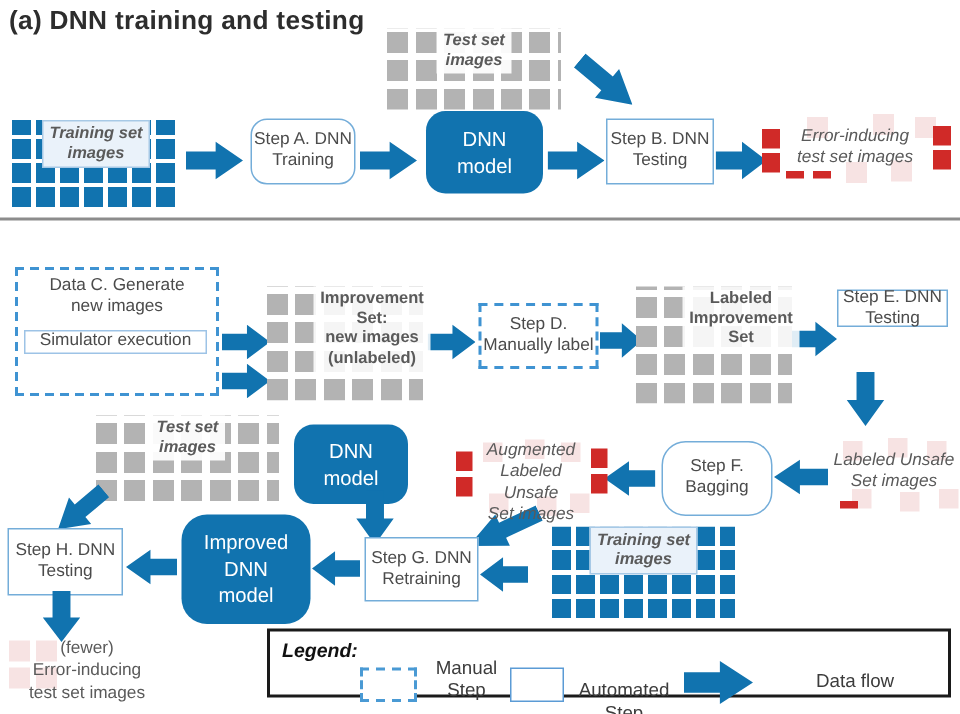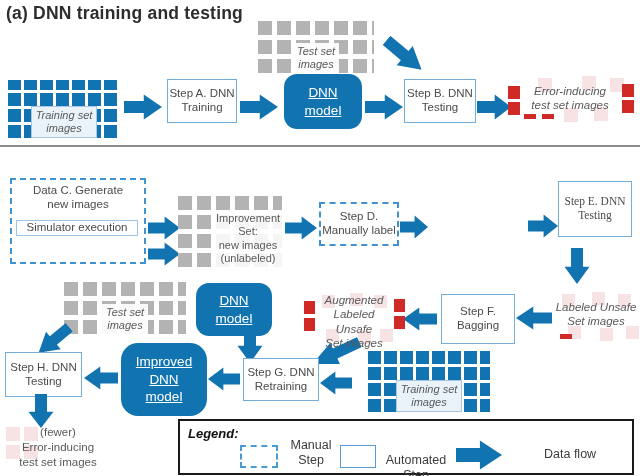--- a/index.html
+++ b/index.html
@@ -10,29 +10,29 @@
   .divider{position:absolute;left:0;width:640px;border-top:2px solid #8c8c8c;}
   
   .box{position:absolute;background:#fff;border:1.6px solid #74add9;color:#4b4b4b;
        font-size:11.5px;line-height:1.2;display:flex;align-items:center;justify-content:center;
        text-align:center;box-sizing:border-box;}
   .box span{white-space:pre-line;}
   .box.dashed{border:2px dashed #3f93d2;}
   .bluebox{position:absolute;background:#1173af;color:#fff;border-radius:13px;
        font-size:13.5px;line-height:1.3;display:flex;align-items:center;justify-content:center;
        text-align:center;}
-  .bluebox span{white-space:pre-line;text-decoration:underline;}
+  .bluebox span{white-space:pre-line;}
   
   .arrow{position:absolute;background:#1173af;
        clip-path:polygon(0 27%,52% 27%,52% 2%,100% 50%,52% 98%,52% 73%,0 73%);}
   
-  .grid{position:absolute;display:flex;align-items:flex-end;justify-content:center;
+  .grid{position:absolute;display:flex;align-items:flex-start;justify-content:center;
        background-image:
          repeating-linear-gradient(0deg, rgba(0,0,0,0) 0 13px, #fff 13px 16px),
-         repeating-linear-gradient(90deg, var(--sq,#b3b3b3) 0 13px, #fff 13px 16px);}
+         repeating-linear-gradient(90deg, var(--sq,#b3b3b3) 0 13px, #fff 13px 16px); font-weight: bold;}
   .grid.coarse{background-image:
          repeating-linear-gradient(0deg, rgba(0,0,0,0) 0 14px, #fff 14px 19px),
          repeating-linear-gradient(90deg, var(--sq,#b3b3b3) 0 14px, #fff 14px 19px);}
   .grid.blue{--sq:#1173af;}
   .gl{position:relative;z-index:2;font-style:italic;color:#5a5a5a;font-size:11px;line-height:1.2;
       text-align:center;background:rgba(255,255,255,0.93);padding:2px 4px;white-space:pre-line;}
   .grid.blue .gl{background:#eaf2fa;border:1.5px solid #a7c9e6;}
   .gl.upright{font-style:normal;margin-left:36px;}
   
   .sq{position:absolute;}
@@ -65,21 +65,21 @@
 
   <div class="arrow" style="left:381px;top:42px;width:46px;height:26px;transform:rotate(40deg);"></div>
 
   <div class="grid blue" style="left:8px;top:80px;width:112px;height:58px;">
     <div class="gl">Training set
 images</div>
   </div>
 
   <div class="arrow" style="left:124px;top:94px;width:38px;height:26px;"></div>
 
-  <div class="box" style="left:167px;top:79px;width:70px;height:44px;">
+  <div class="box" style="left:167px;top:79px;width:70px;height:44px;border-radius:11px;">
     <span>Step A. DNN
 Training</span>
   </div>
 
   <div class="arrow" style="left:240px;top:94px;width:38px;height:26px;"></div>
 
   <div class="bluebox" style="left:284px;top:74px;width:78px;height:55px;">
     <span>DNN
 model</span>
   </div>
@@ -131,45 +131,50 @@
 
   <div class="arrow" style="left:285px;top:216px;width:32px;height:24px;"></div>
 
   <div class="box dashed" style="left:319px;top:202px;width:80px;height:44px;">
     <span>Step D.
 Manually label</span>
   </div>
 
   <div class="arrow" style="left:400px;top:215px;width:28px;height:24px;"></div>
 
+  <div class="grid coarse" style="left:424px;top:191px;width:104px;height:78px;">
+    <div class="gl upright" style="background:rgba(255,255,255,0.87);">Labeled
+Improvement
+Set</div>
+  </div>
 
   <div class="arrow" style="left:528px;top:214px;width:30px;height:24px;"></div>
 
-  <div class="box" style="left:558px;top:181px;width:74px;height:56px;font-family:Liberation Serif, serif;">
+  <div class="box" style="left:558px;top:193px;width:74px;height:25px;">
     <span>Step E. DNN
 Testing</span>
   </div>
 
   <div class="arrow" style="left:559px;top:253px;width:36px;height:26px;transform:rotate(90deg);"></div>
 
   <div class="abs" style="left:552px;top:292px;width:88px;height:58px;">
     <div class="sq pink" style="left:10px;top:2px;width:13px;height:13px;"></div>
     <div class="sq pink" style="left:40px;top:0px;width:13px;height:13px;"></div>
     <div class="sq pink" style="left:66px;top:2px;width:13px;height:13px;"></div>
     <div class="sq pink" style="left:16px;top:34px;width:13px;height:13px;"></div>
     <div class="sq pink" style="left:48px;top:36px;width:13px;height:13px;"></div>
     <div class="sq pink" style="left:74px;top:34px;width:13px;height:13px;"></div>
     <div class="sq red" style="left:8px;top:42px;width:12px;height:5px;"></div>
     <div class="itext" style="left:0px;top:8px;width:88px;">Labeled Unsafe
 Set images</div>
   </div>
 
   <div class="arrow" style="left:516px;top:306px;width:36px;height:24px;transform:rotate(180deg);"></div>
 
-  <div class="box" style="left:441px;top:294px;width:74px;height:50px;">
+  <div class="box" style="left:441px;top:294px;width:74px;height:50px;border-radius:16px;">
     <span>Step F.
 Bagging</span>
   </div>
 
   <div class="arrow" style="left:403px;top:307px;width:34px;height:24px;transform:rotate(180deg);"></div>
 
   <div class="abs" style="left:300px;top:289px;width:128px;height:62px;">
     <div class="sq pink" style="left:22px;top:6px;width:13px;height:13px;"></div>
     <div class="sq pink" style="left:50px;top:4px;width:13px;height:13px;"></div>
     <div class="sq pink" style="left:74px;top:6px;width:13px;height:13px;"></div>
@@ -233,21 +238,21 @@
   <div class="abs" style="left:0px;top:423px;width:118px;height:52px;">
     <div class="sq pink" style="left:6px;top:4px;width:14px;height:14px;"></div>
     <div class="sq pink" style="left:24px;top:4px;width:14px;height:14px;"></div>
     <div class="sq pink" style="left:6px;top:22px;width:14px;height:14px;"></div>
     <div class="sq pink" style="left:24px;top:22px;width:14px;height:14px;"></div>
     <div class="utext" style="left:0px;top:2px;width:116px;">(fewer)
 Error-inducing
 test set images</div>
   </div>
 
-  <div class="legend" style="left:178px;top:419px;width:456px;height:56px;">
+  <div class="legend" style="left:178px;top:419px;width:456px;height:46px;">
     <div class="legend-title" style="left:8px;top:5px;">Legend:</div>
     <div class="swatch dashed" style="left:60px;top:24px;width:38px;height:23px;"></div>
     <div class="legend-label" style="left:102px;top:17px;width:58px;">Manual
 Step</div>
     <div class="swatch solid" style="left:160px;top:24px;width:36px;height:23px;"></div>
     <div class="legend-label" style="left:198px;top:32px;width:76px;">Automated
 Step</div>
     <div class="arrow" style="left:276px;top:19px;width:46px;height:30px;"></div>
     <div class="legend-label" style="left:328px;top:26px;width:70px;text-align:left;margin-left:36px;">Data flow</div>
   </div>

